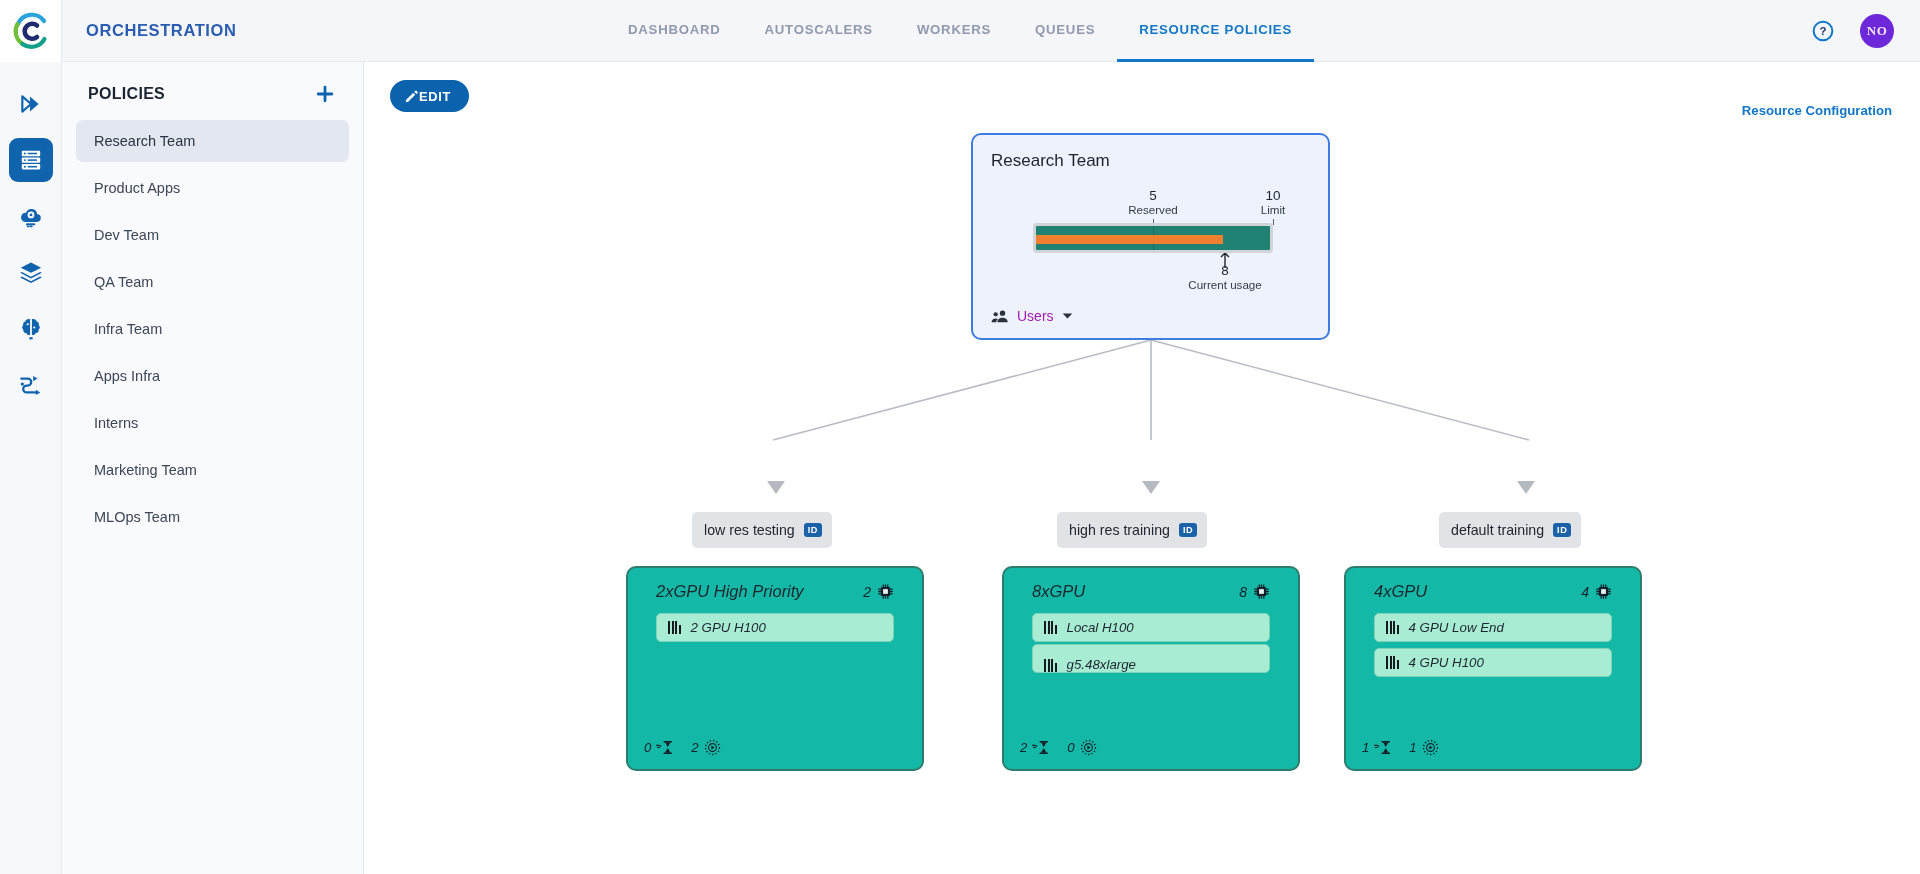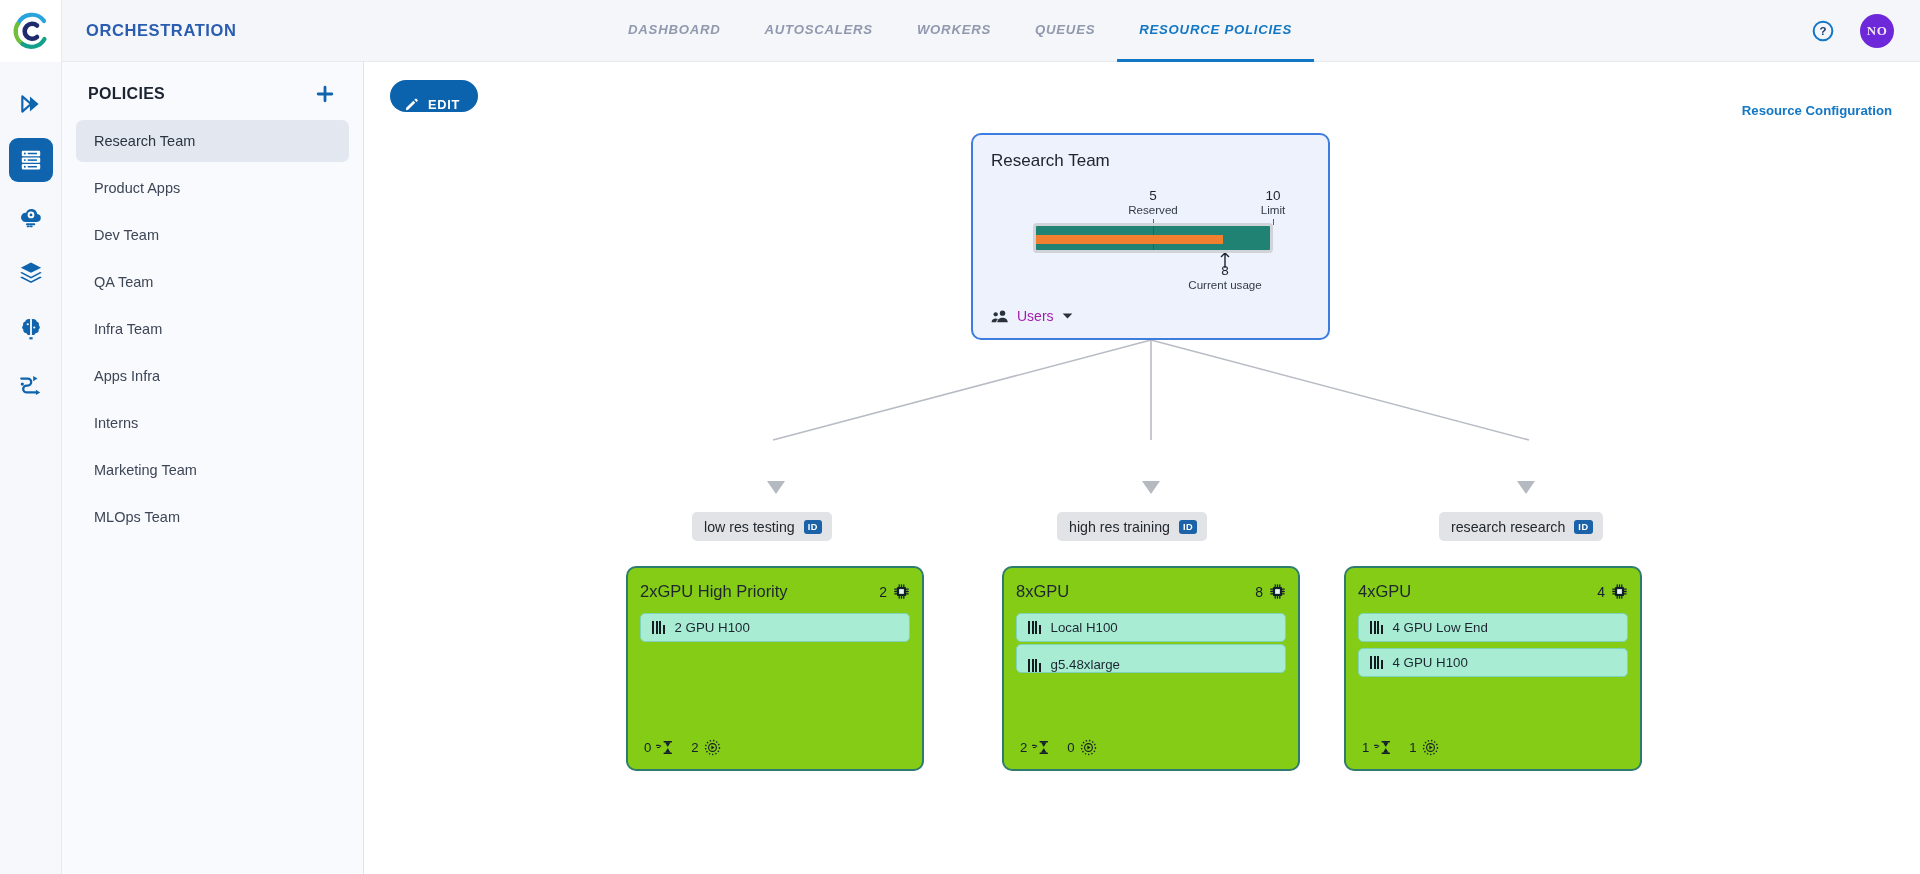--- a/index.html
+++ b/index.html
@@ -33,21 +33,20 @@
   .tabs {
     position: absolute; left: 50%; transform: translateX(-50%);
     display: flex; align-items: stretch; height: 62px;
   }
   .tab {
     display: flex; align-items: center; justify-content: center;
     padding: 0 22px; height: 62px;
     font-size: 13.2px; font-weight: bold; letter-spacing: .75px;
     color: #9099ad; cursor: pointer; white-space: nowrap;
     border-bottom: 3px solid transparent;
-    font-style: italic;
   }
   .tab.active { color: #1277c4; border-bottom-color: #1277c4; }
 
   .topright {
     position: absolute; right: 26px; top: 0; height: 62px;
     display: flex; align-items: center; gap: 26px;
   }
   .help-icon { width: 22px; height: 22px; cursor: pointer; }
   .avatar {
     width: 34px; height: 34px; border-radius: 50%;
@@ -103,21 +102,21 @@
   
   .canvas {
     position: absolute; top: 62px; left: 364px;
     width: 1556px; height: 812px; background: #ffffff;
     overflow: hidden;
   }
   .edit-btn {
     position: absolute; left: 26px; top: 18px;
     height: 32px; padding: 0 18px 0 14px;
     background: #0b63ad; color: #fff; border: none; border-radius: 16px;
-    display: flex; align-items: flex-end; gap: 9px;
+    display: flex; align-items: center; 
     font-size: 12.8px; font-weight: bold; letter-spacing: .7px;
     cursor: pointer;
   }
   .res-config-link {
     position: absolute; right: 28px; top: 24px;
     font-size: 13.2px; font-weight: bold; color: #1277c4;
     cursor: pointer;
     margin-top: 17px;
   }
 
@@ -161,37 +160,38 @@
   .usage-caption .lbl { font-size: 11.6px; color: #333b47; line-height: 14px; }
 
   .users-row {
     position: absolute; left: 18px; bottom: 14px;
     display: flex; align-items: center; gap: 8px; cursor: pointer;
   }
   .users-label { font-size: 14px; color: #a21caf; }
 
   
   .chip {
-    position: absolute; height: 29px; padding: 0 10px 0 12px;
+    position: absolute; height: 36px; padding: 0 10px 0 12px;
     background: #e2e3e6; border-radius: 5px;
     display: flex; align-items: center; gap: 9px;
     font-size: 14.2px; color: #22282f; white-space: nowrap;
     cursor: pointer;
   }
   .id-badge {
     background: #1b62a8; color: #fff; border-radius: 3px;
     font-size: 9.2px; font-weight: bold; letter-spacing: .6px;
     padding: 2px 4px; line-height: 10px;
   }
 
   
   .leaf {
     position: absolute; width: 298px; height: 205px;
-    background: #84cc16; border: 2px solid #2d7c6e; border-radius: 10px;
-    padding: 14px 12px;
+    background: #14b8a6; border: 2px solid #2d7c6e; border-radius: 10px;
+    padding: 14px 28px;
+    font-style: italic;
   }
   .leaf-head { display: flex; align-items: center; justify-content: space-between; }
   .leaf-title { font-size: 16.5px; color: #1e252e; }
   .leaf-count { display: flex; align-items: center; gap: 6px; font-size: 14px; color: #14202c; }
   .res-row {
     margin-top: 12px; height: 29px;
     background: #a9ecd4; border: 1px solid #7fd3b8; border-radius: 5px;
     display: flex; align-items: center; gap: 10px; padding: 0 11px;
     font-size: 13.3px; color: #1d2630;
     cursor: pointer;
@@ -389,21 +389,21 @@
 
       <div class="chip" style="left:328px; top:450px;">
         <span>low res testing</span>
         <span class="id-badge">ID</span>
       </div>
       <div class="chip" style="left:693px; top:450px;">
         <span>high res training</span>
         <span class="id-badge">ID</span>
       </div>
       <div class="chip" style="left:1075px; top:450px;">
-        <span>research research</span>
+        <span>default training</span>
         <span class="id-badge">ID</span>
       </div>
 
       <div class="leaf" style="left:262px; top:436px; margin-top:68px;">
         <div class="leaf-head">
           <div class="leaf-title">2xGPU High Priority</div>
           <div class="leaf-count">
             <span>2</span>
             <svg width="17" height="17" viewBox="0 0 20 20">
               <rect x="4.6" y="4.6" width="10.8" height="10.8" rx="1.4" fill="#14202c"></rect>

